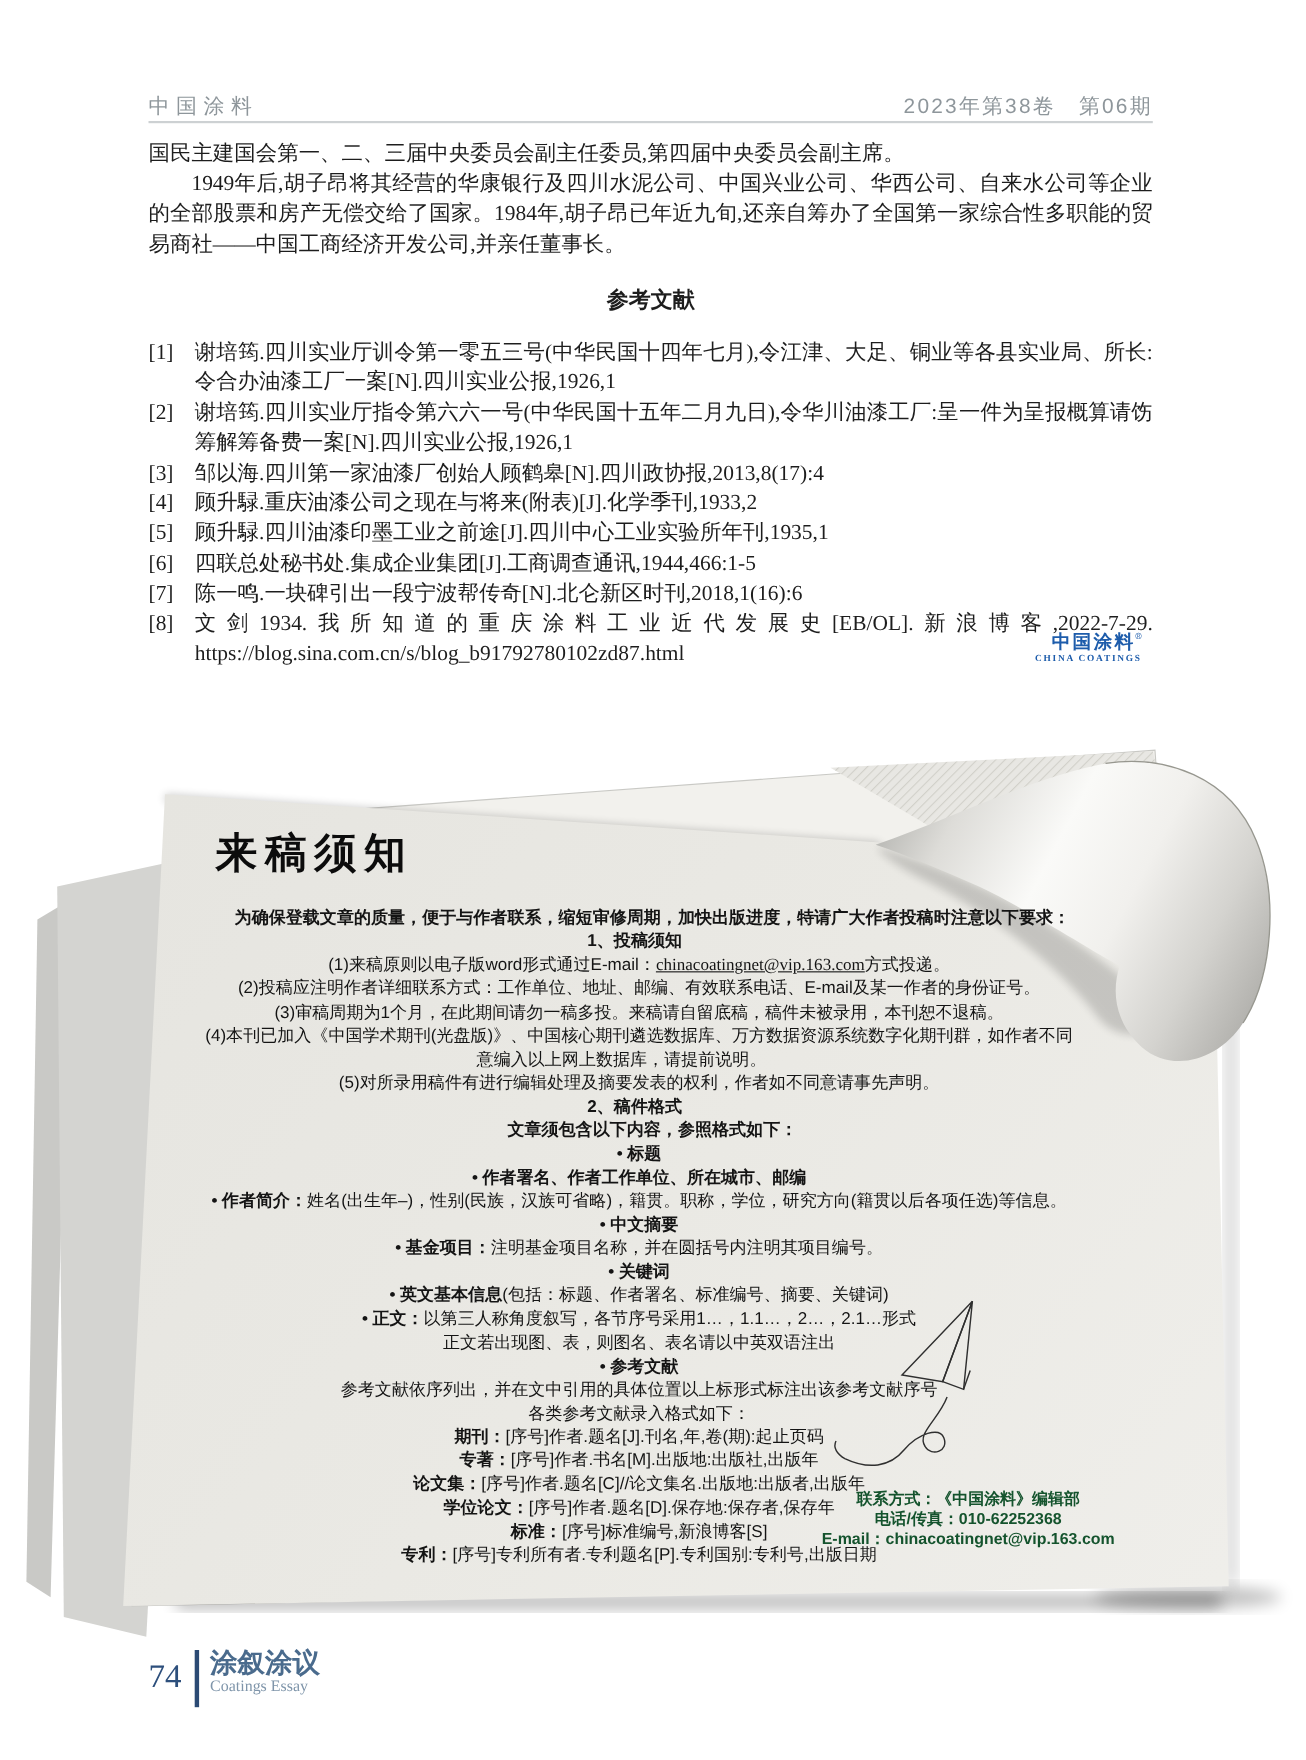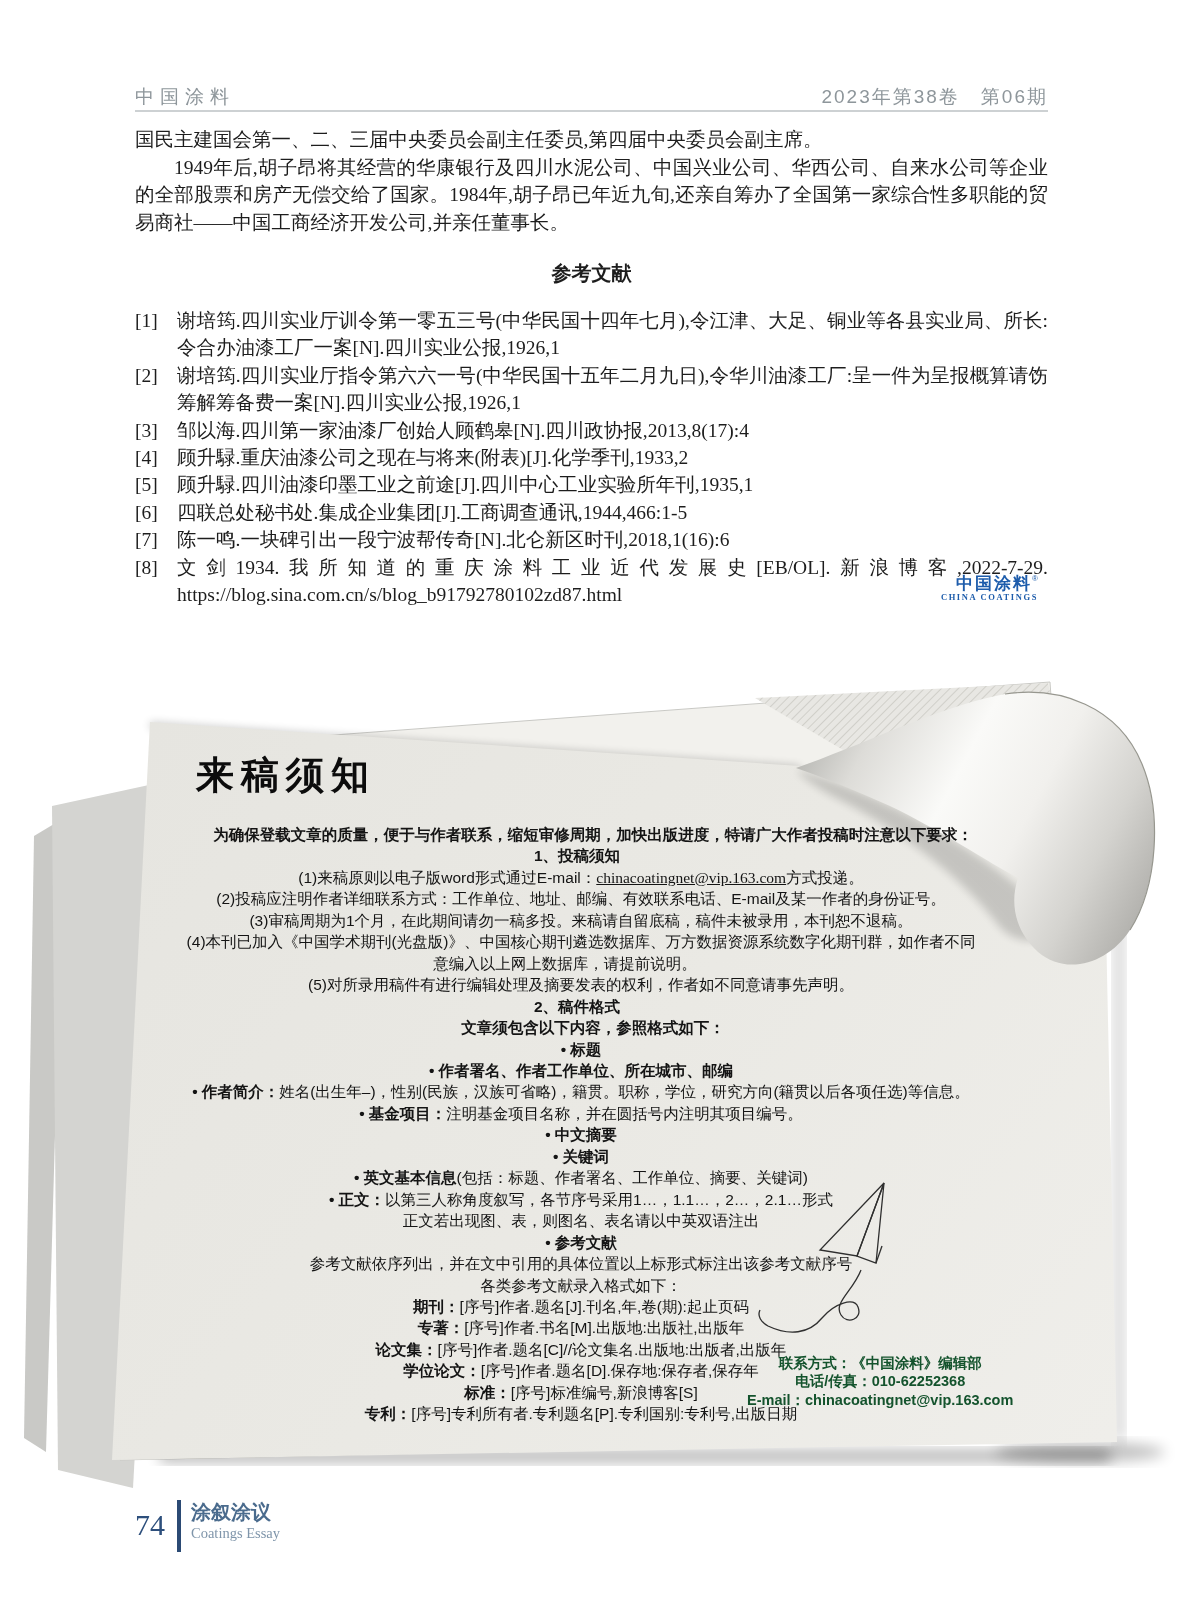--- a/index.html
+++ b/index.html
@@ -42,21 +42,21 @@
   .blt::before{content:"•";font-weight:bold;margin-right:4px;}
   .email-link{font-family:"Liberation Serif","DejaVu Serif",serif;text-decoration:underline;}
   .contact-block{position:absolute;left:747px;top:1354px;
                  font-family:"Liberation Sans","DejaVu Sans",sans-serif;
                  font-size:14.5px;font-weight:bold;line-height:18.4px;color:#14532d;}
 
   
   .page-footer{position:absolute;left:135px;top:1500px;display:flex;align-items:flex-start;}
   .folio-num{font-family:"Liberation Serif","DejaVu Serif",serif;font-size:30px;color:#2d4f7c;margin-top:8px;}
   .footer-divider{width:4px;height:52px;background:#2b4a74;margin:0 10px 0 12px;}
-  .column-cn{font-family:"Liberation Sans","DejaVu Sans",sans-serif;font-size:20px;font-weight:bold;color:#4a6b8d;line-height:24px;}
+  .column-cn{font-family:"Liberation Sans","DejaVu Sans",sans-serif;font-size:25px;font-weight:bold;color:#4a6b8d;line-height:24px;}
   .column-en{font-family:"Liberation Serif","DejaVu Serif",serif;font-size:14.5px;color:#7f95aa;line-height:18px;}
 </style>
 </head>
 <body>
 
 <div class="page">
 
   <div class="article-region">
     <div class="journal-header">
       <span class="journal-name">中国涂料</span>
@@ -191,24 +191,24 @@
       <div class="nline ind">(3)审稿周期为1个月，在此期间请勿一稿多投。来稿请自留底稿，稿件未被录用，本刊恕不退稿。</div>
       <div class="nline wrapind">(4)本刊已加入《中国学术期刊(光盘版)》、中国核心期刊遴选数据库、万方数据资源系统数字化期刊群，如作者不同意编入以上网上数据库，请提前说明。</div>
       <div class="nline ind">(5)对所录用稿件有进行编辑处理及摘要发表的权利，作者如不同意请事先声明。</div>
 
       <div class="nline bold">2、稿件格式</div>
       <div class="nline ind bold">文章须包含以下内容，参照格式如下：</div>
 
       <div class="nline ind blt"><b>标题</b><span></span></div>
       <div class="nline ind blt"><b>作者署名、作者工作单位、所在城市、邮编</b><span></span></div>
       <div class="nline ind blt"><b>作者简介：</b><span>姓名(出生年–)，性别(民族，汉族可省略)，籍贯。职称，学位，研究方向(籍贯以后各项任选)等信息。</span></div>
+      <div class="nline ind blt"><b>中文摘要</b><span></span></div>
       <div class="nline ind blt"><b>基金项目：</b><span>注明基金项目名称，并在圆括号内注明其项目编号。</span></div>
-      <div class="nline ind blt"><b>中文摘要</b><span></span></div>
       <div class="nline ind blt"><b>关键词</b><span></span></div>
-      <div class="nline ind blt"><b>英文基本信息</b><span>(包括：标题、作者署名、工作单位、摘要、关键词)</span></div>
+      <div class="nline ind blt"><b>英文基本信息</b><span>(包括：标题、作者署名、标准编号、摘要、关键词)</span></div>
       <div class="nline ind blt"><b>正文：</b><span>以第三人称角度叙写，各节序号采用1…，1.1…，2…，2.1…形式</span></div>
 
       <div class="nline ind">正文若出现图、表，则图名、表名请以中英双语注出</div>
       <div class="nline ind blt"><b>参考文献</b></div>
       <div class="nline ind">参考文献依序列出，并在文中引用的具体位置以上标形式标注出该参考文献序号</div>
       <div class="nline ind">各类参考文献录入格式如下：</div>
 
       <div class="nline ind"><b>期刊：</b><span>[序号]作者.题名[J].刊名,年,卷(期):起止页码</span></div>
       <div class="nline ind"><b>专著：</b><span>[序号]作者.书名[M].出版地:出版社,出版年</span></div>
       <div class="nline ind"><b>论文集：</b><span>[序号]作者.题名[C]//论文集名.出版地:出版者,出版年</span></div>

